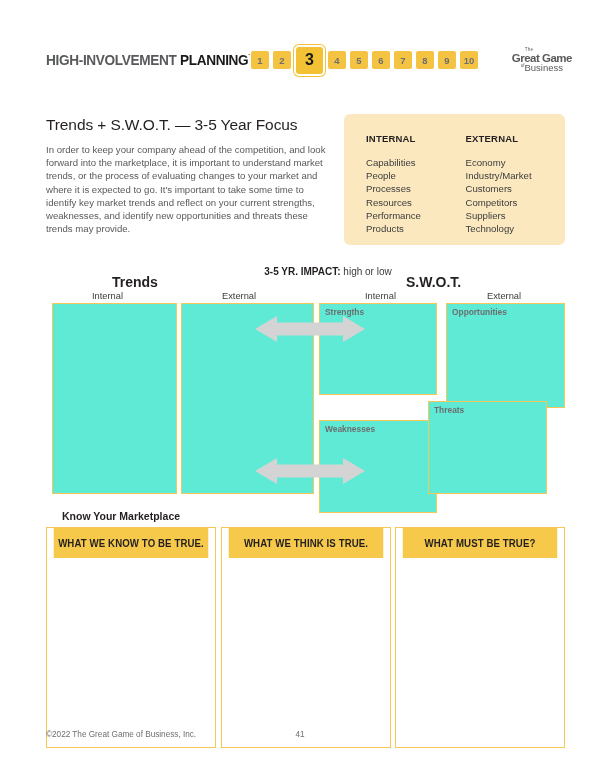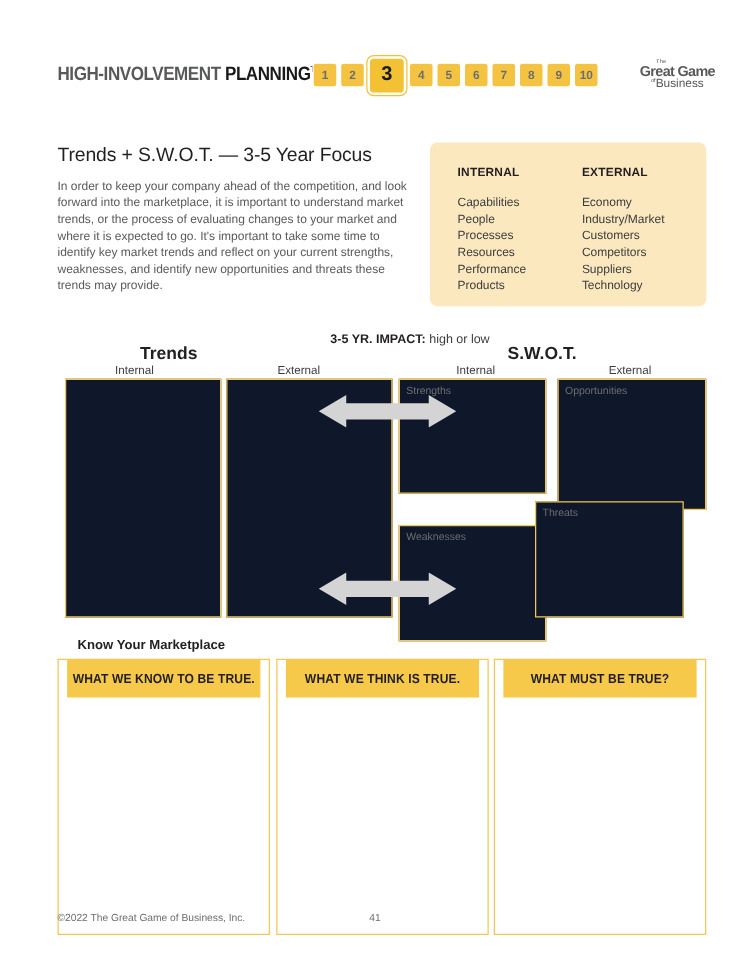--- a/index.html
+++ b/index.html
@@ -191,22 +191,23 @@
     color: #3c3c3c;
   }
   .col-label.t-int { left: 92px; }
   .col-label.t-ext { left: 222px; }
   .col-label.s-int { left: 365px; }
   .col-label.s-ext { left: 487px; }
 
   .mbox {
     position: absolute;
     border: 1.4px solid #f5c755;
-    background: #0f172a;
+    background: #5eead4;
     box-sizing: border-box;
+    font-weight: bold;
   }
   .mbox .mlabel {
     position: absolute;
     left: 5px;
     top: 3px;
     font-size: 8.4px;
     color: #6d6e71;
   }
   .box-trend-int { left: 52px;  top: 303px; width: 125px; height: 191px; }
   .box-trend-ext { left: 181px; top: 303px; width: 133px; height: 191px; }

